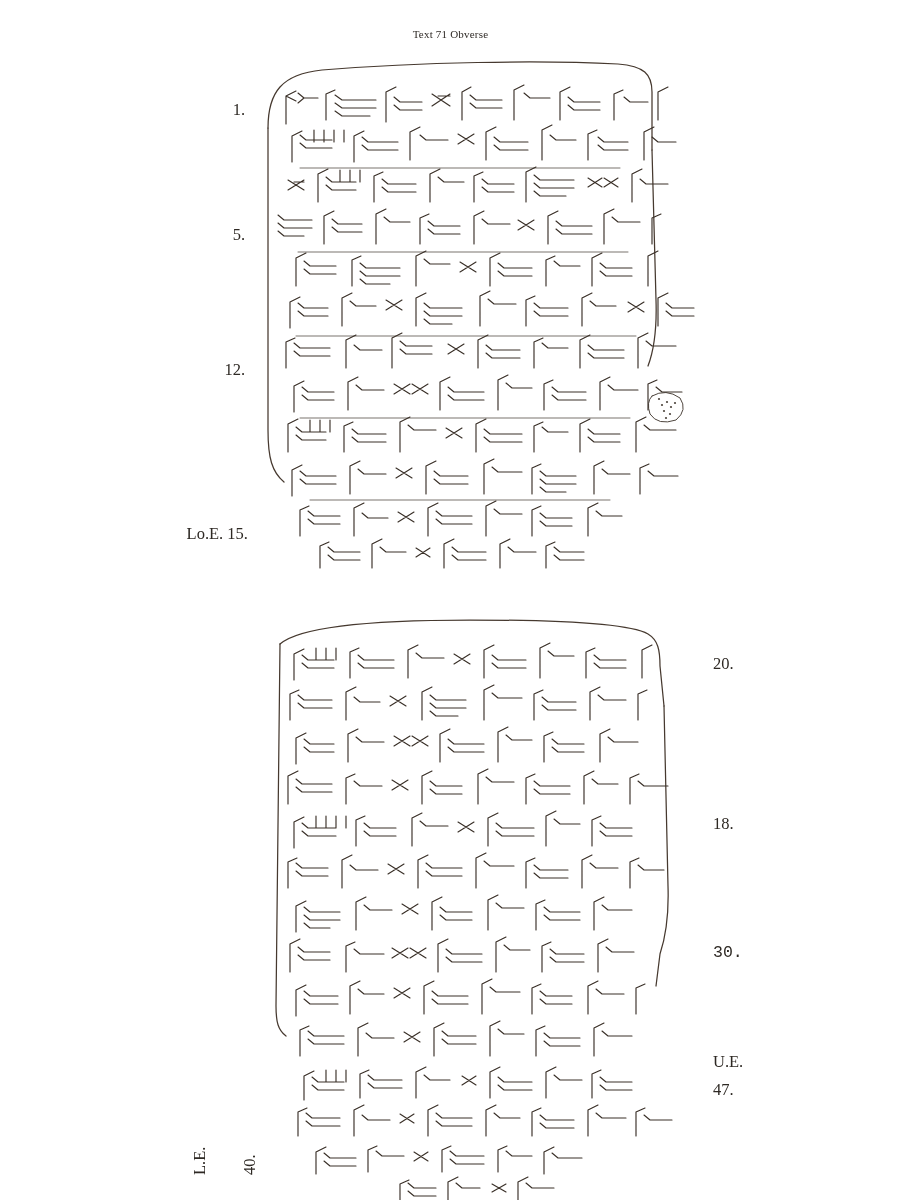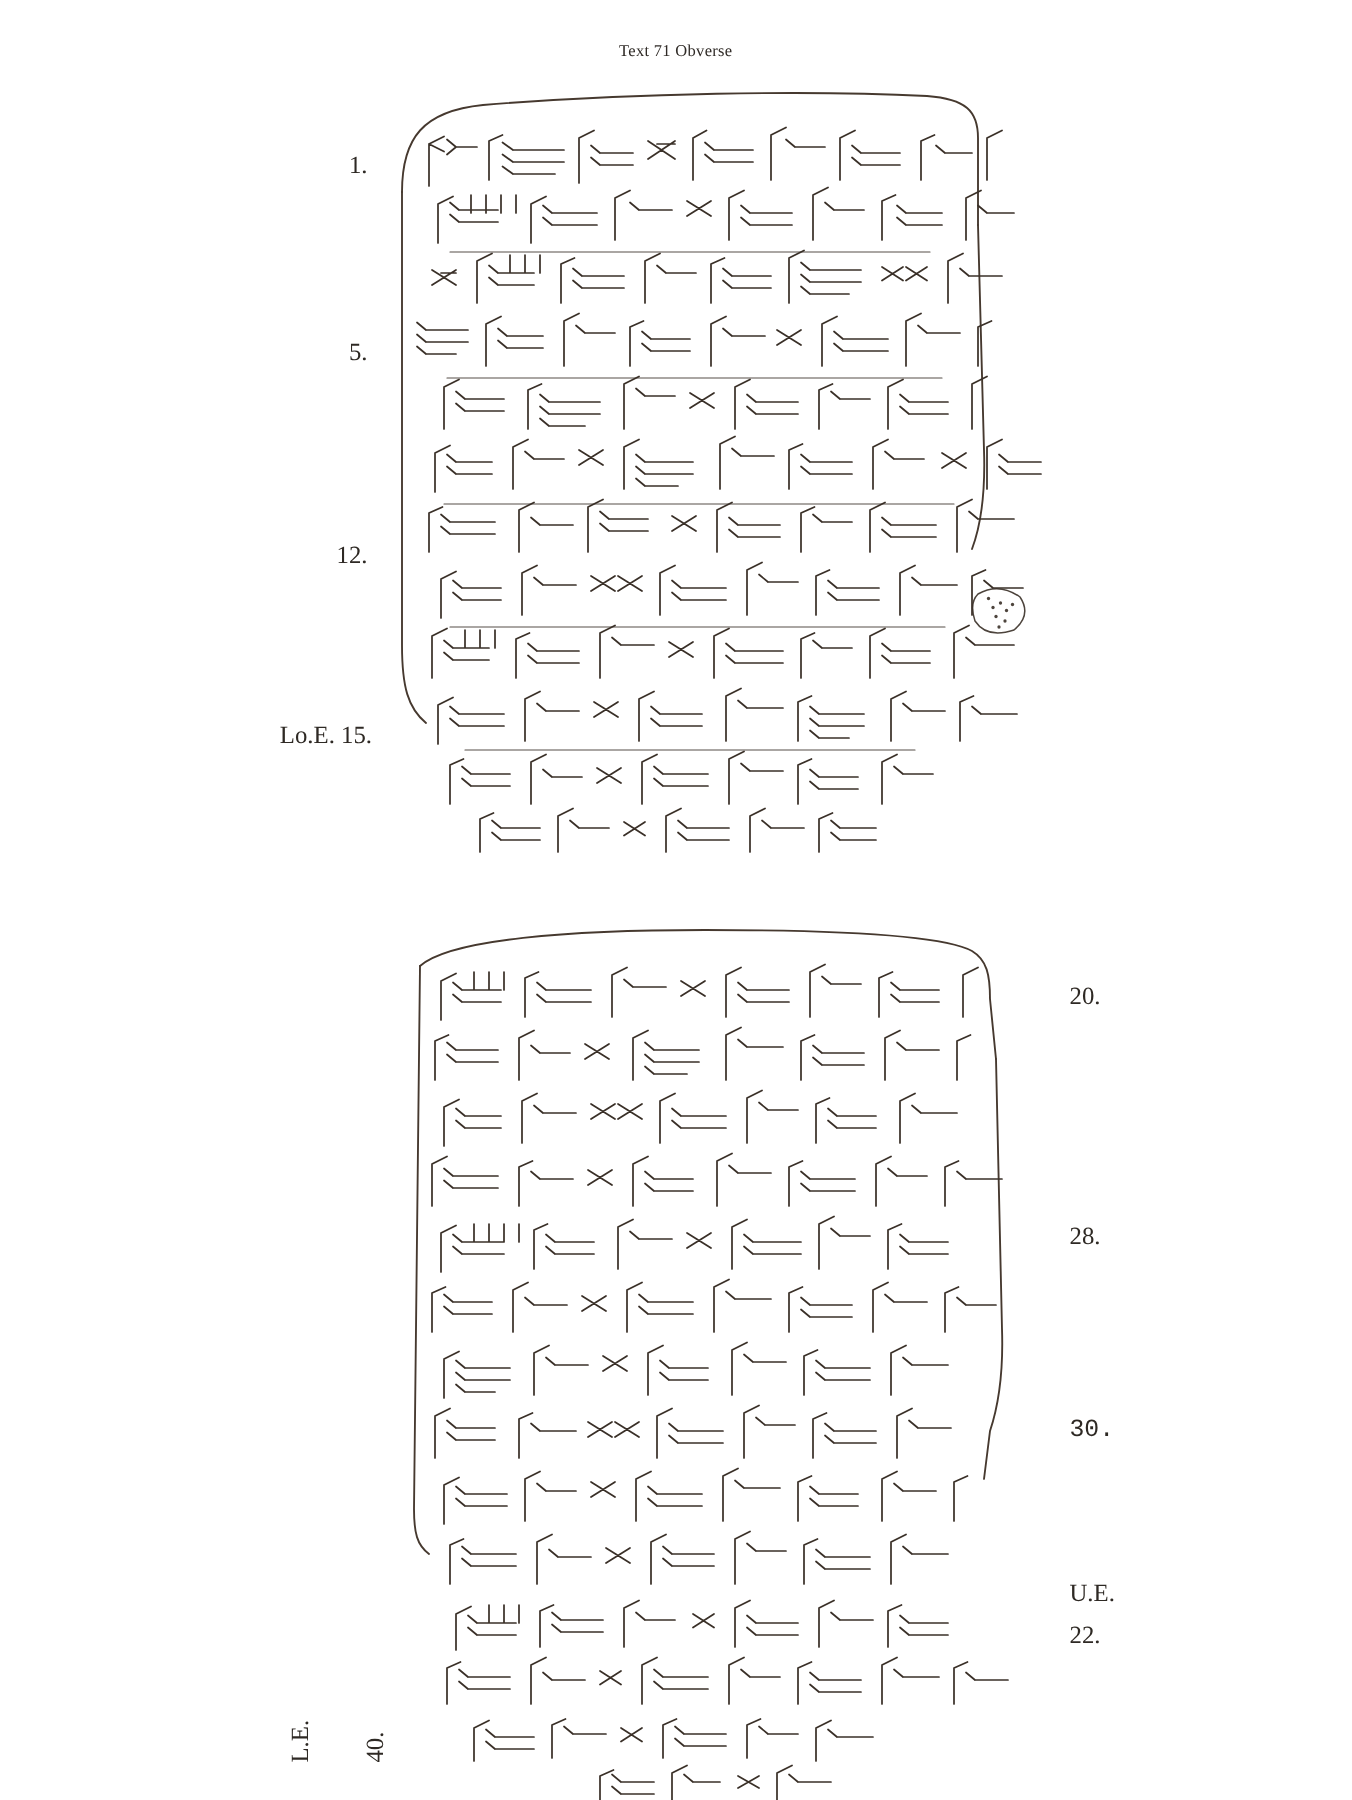--- a/index.html
+++ b/index.html
@@ -240,21 +240,21 @@
       <circle cx="659" cy="399" r="1.1" fill="#3a3028"></circle>
       <circle cx="675" cy="403" r="1.1" fill="#3a3028"></circle>
       <circle cx="666" cy="418" r="1.1" fill="#3a3028"></circle>
       <path class="ink" stroke-width="1" d="M652,396 q14,-8 28,2 q8,12 -4,22 q-18,6 -26,-6 q-4,-12 2,-18 Z"></path>
     </g>
   </svg>
 
   <div class="line-label right-align" style="left:245px; top:100px;">1.</div>
   <div class="line-label right-align" style="left:245px; top:225px;">5.</div>
   <div class="line-label right-align" style="left:245px; top:360px;">12.</div>
-  <div class="line-label right-align" style="left:248px; top:480px;">Lo.E. 15.</div>
+  <div class="line-label right-align" style="left:248px; top:524px;">Lo.E. 15.</div>
 
 
   <svg class="copy-svg" id="svg-reverse" width="901" height="620" viewBox="0 0 901 620" style="top:586px;" aria-hidden="true">
 
     <path class="edge" d="M280,58 C300,40 380,34 470,34 C560,34 630,38 648,48 C658,54 660,64 660,80
                           L664,120"></path>
     <path class="edge" d="M280,58 L276,420 C276,436 278,444 286,450"></path>
     <path class="edge" d="M664,120 L668,300 C669,330 666,350 660,368 L656,400"></path>
 
     <g class="ink" stroke-width="1.15">
@@ -428,21 +428,21 @@
                  M0,212 l14,8 M0,220 l14,-8
                  M0,252 v22 M0,252 l9,-4 M14,258 h20 M14,258 l-6,-5
                  M0,292 v20 M0,292 l9,-4 M14,298 h22 M14,298 l-6,-5
                  M0,334 v22 M0,334 l9,-4 M14,340 h24 M14,348 h24 M14,340 l-6,-5 M14,348 l-6,-5
                  M0,376 l14,8 M0,384 l14,-8"></path>
       </g>
     </g>
   </svg>
 
   <div class="line-label" style="left:713px; top:654px;">20.</div>
-  <div class="line-label" style="left:713px; top:814px;">28.</div>
+  <div class="line-label" style="left:713px; top:814px;">18.</div>
   <div class="line-label" style="left:713px; top:943px;font-family:Liberation Mono, monospace;">30.</div>
   <div class="line-label" style="left:713px; top:1052px;text-align:center;">U.E.</div>
-  <div class="line-label" style="left:713px; top:1080px;">22.</div>
+  <div class="line-label" style="left:713px; top:1080px;">47.</div>
 
   <div class="rot-label" style="left:190px; top:1175px;">L.E.</div>
   <div class="rot-label" style="left:240px; top:1175px;">40.</div>
 
 </div>
 
 </body></html>

